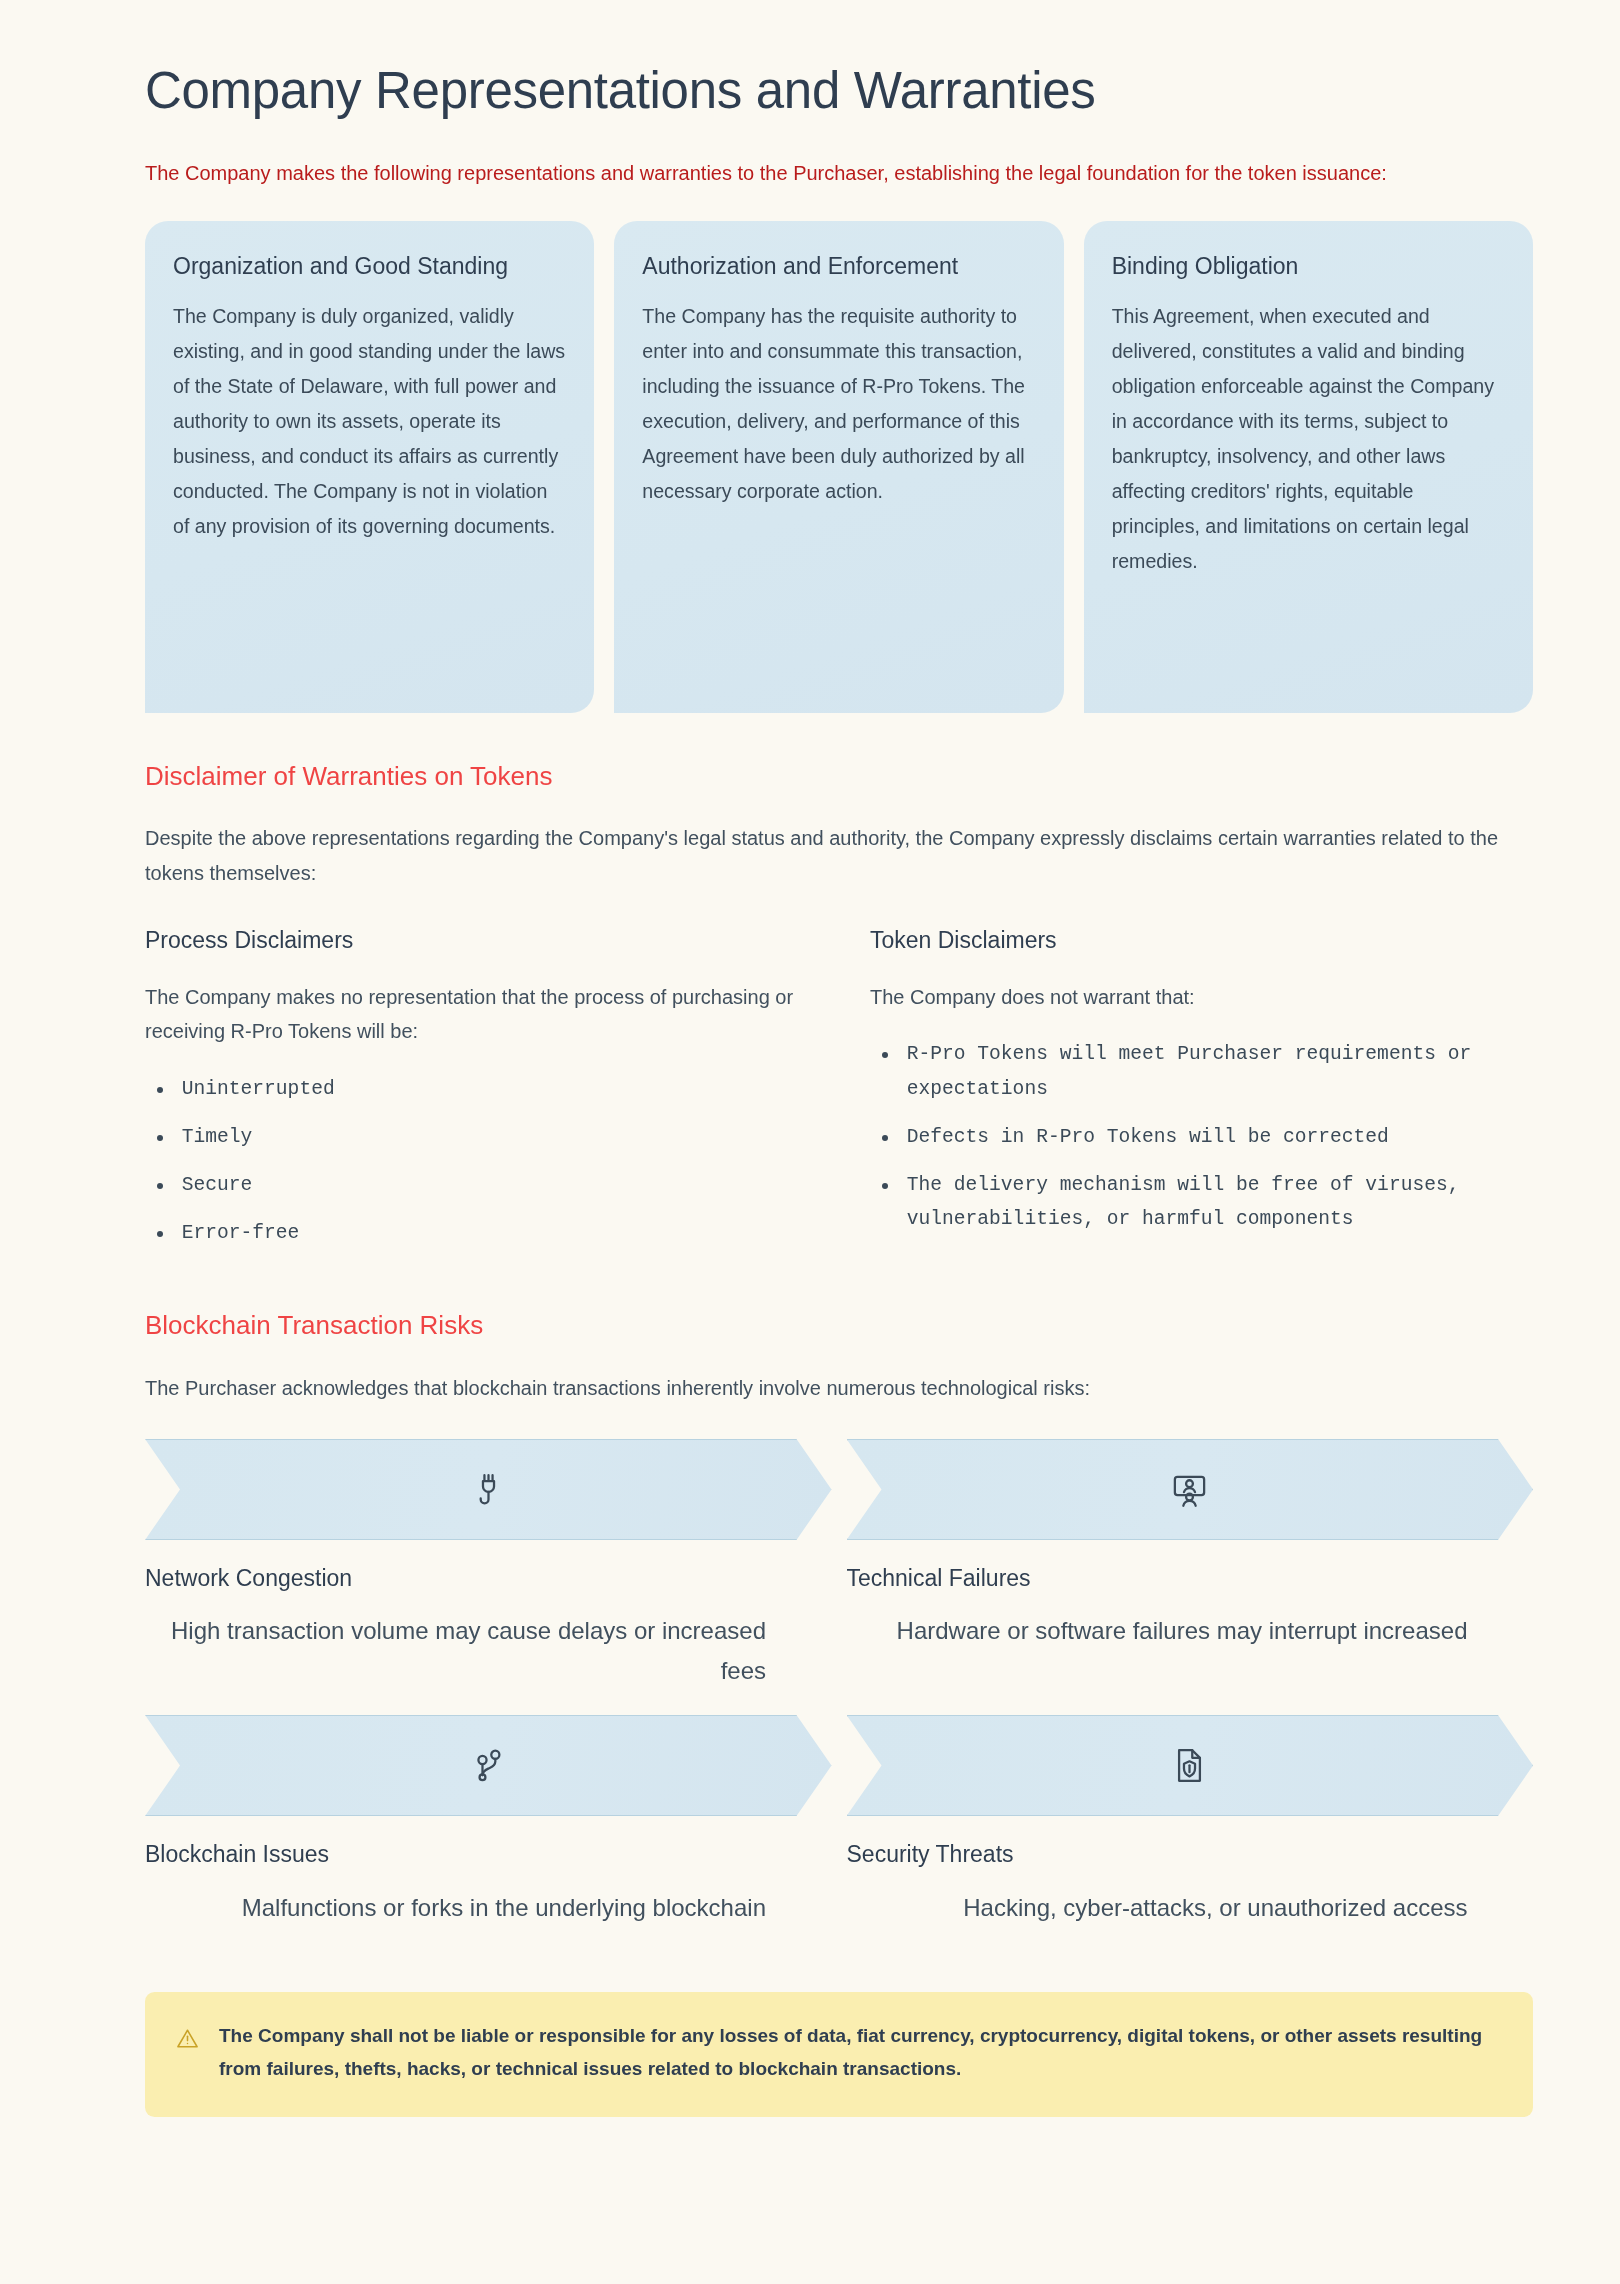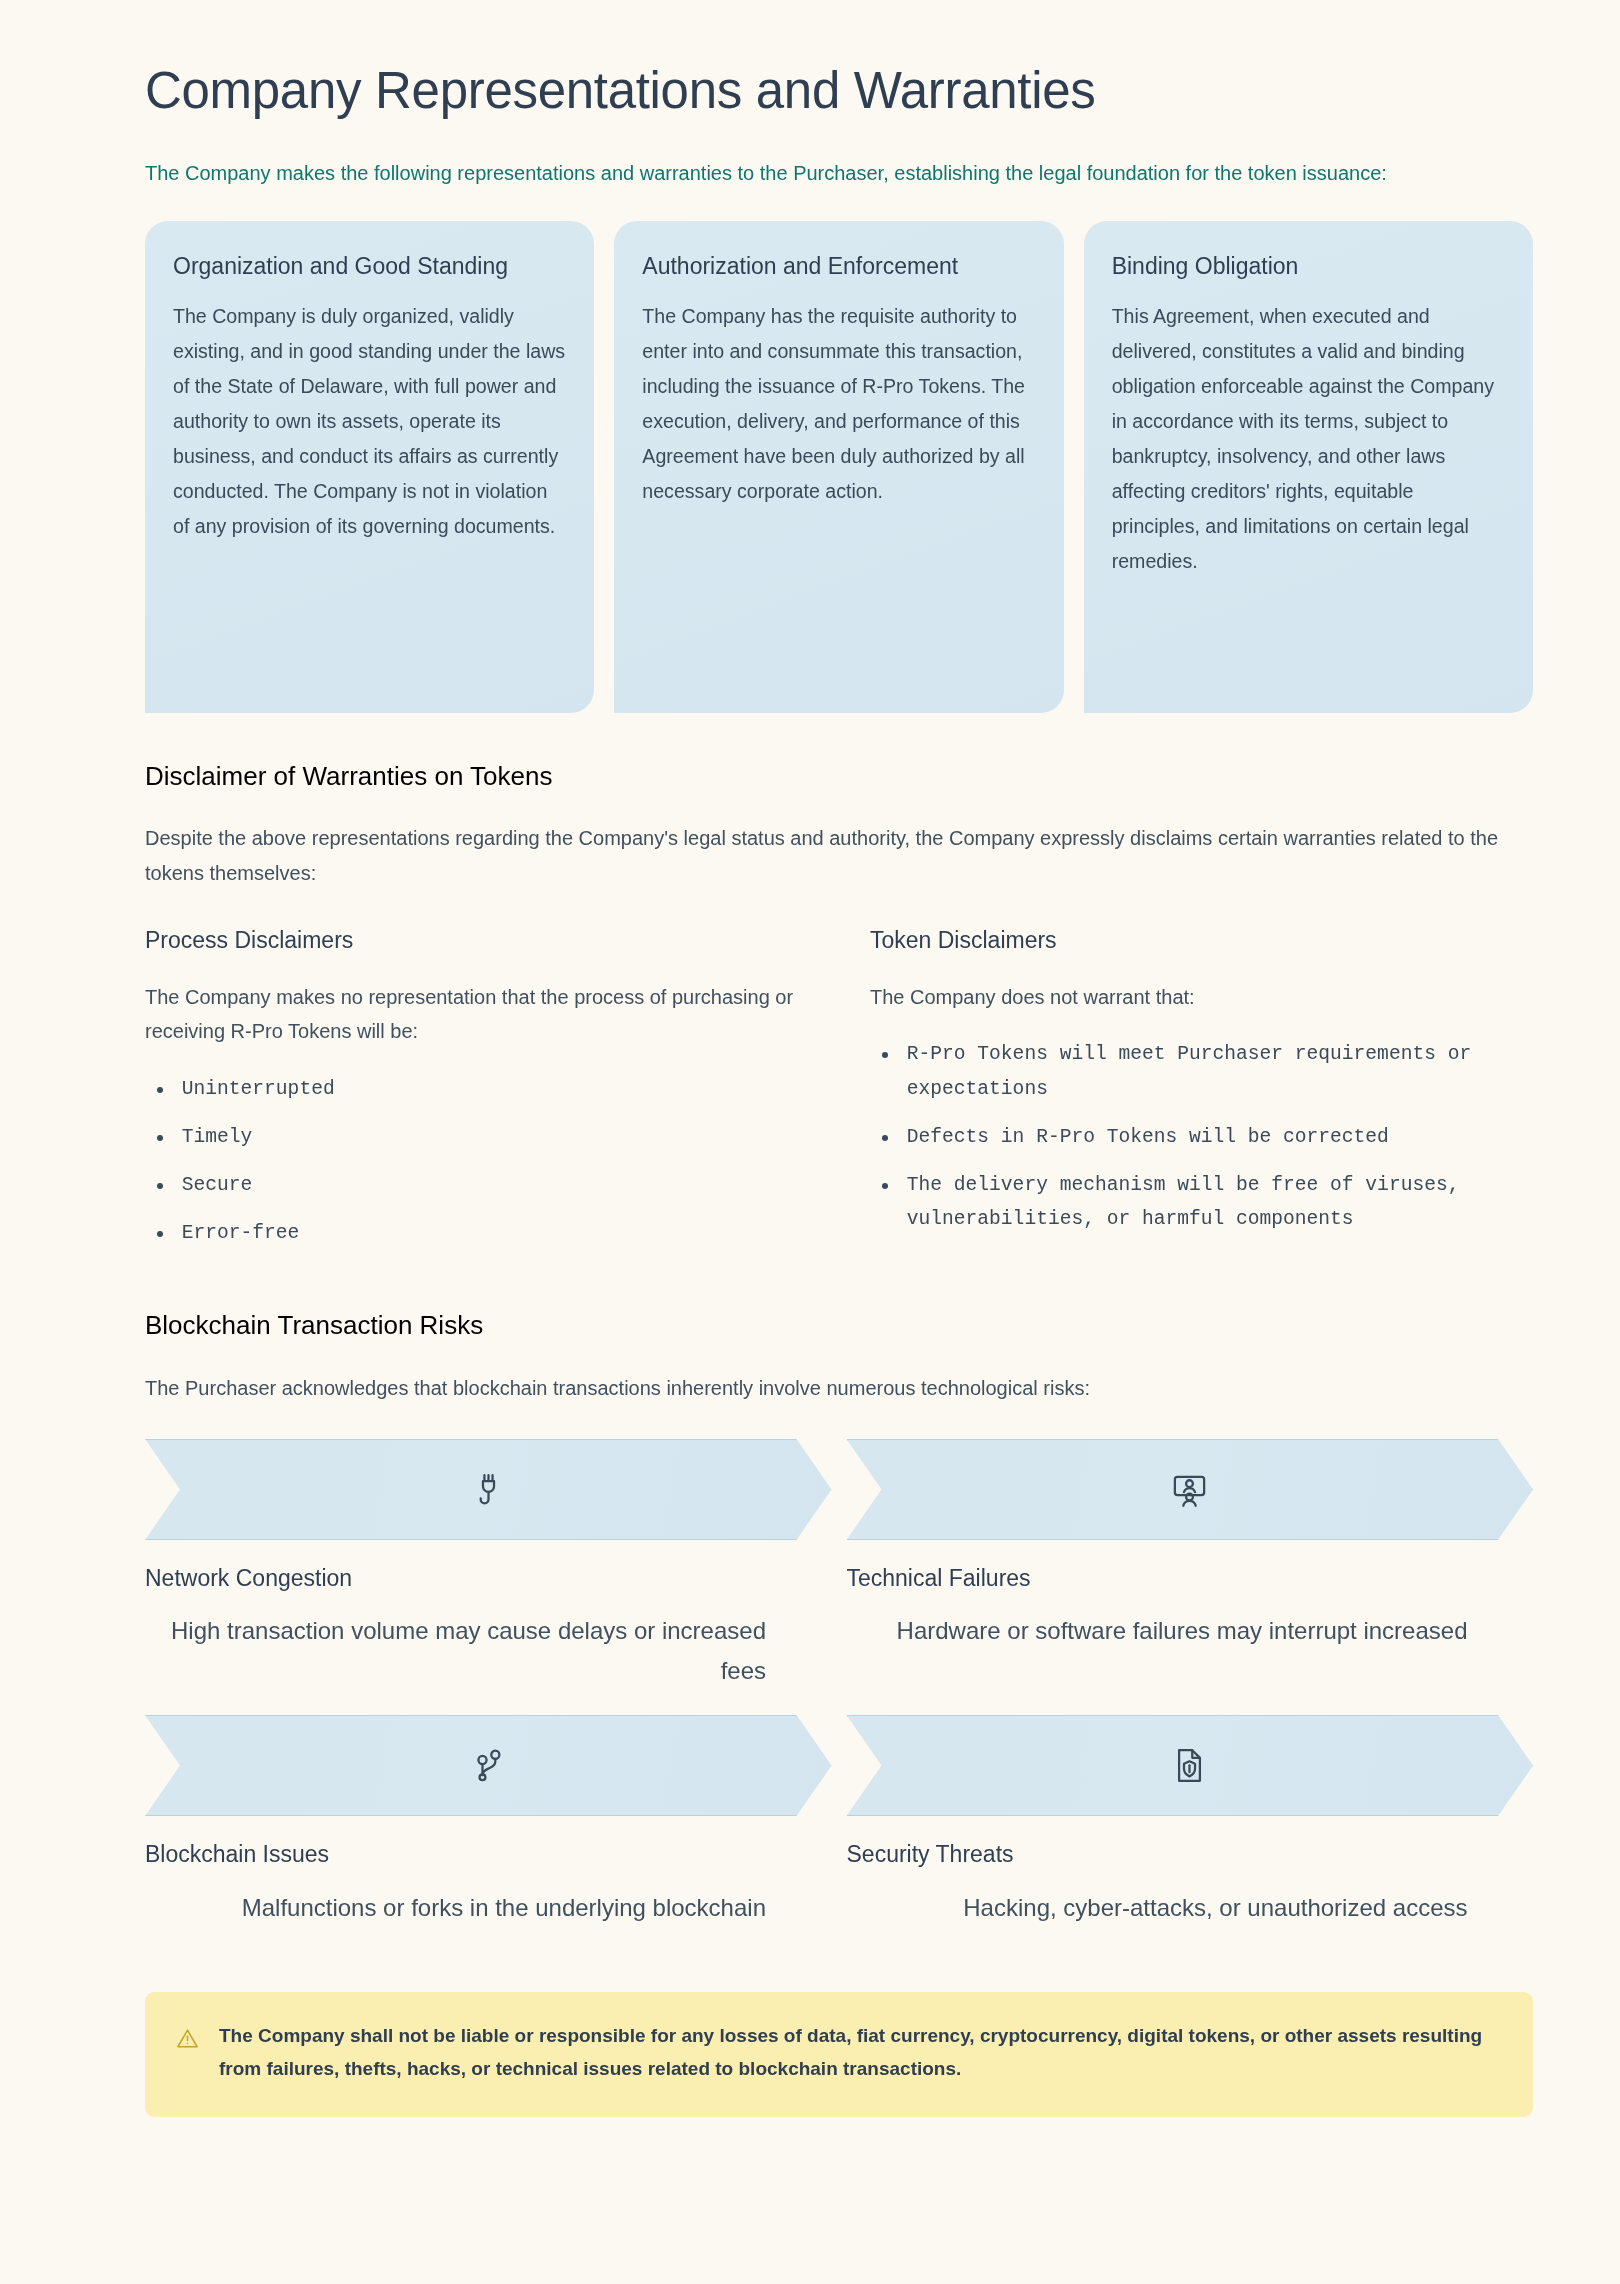--- a/index.html
+++ b/index.html
@@ -29,21 +29,21 @@
     font-weight: 400;
     letter-spacing: -0.3px;
     color: #2f3e50;
     margin-bottom: 35px;
   }
 
   
   .lead {
     font-size: 20px;
     line-height: 1.72;
-    color: #0f766e;
+    color: #b91c1c;
     max-width: 1303px;
     margin-bottom: 30px;
   }
 
   
   .card-row {
     display: flex;
     gap: 20px;
     margin-bottom: 47px;
   }
@@ -65,21 +65,21 @@
     font-size: 19.6px;
     line-height: 1.78;
     color: #3b4a58;
   }
 
   
   .h2 {
     font-size: 26px;
     font-weight: 400;
     line-height: 1.3;
-    color: #000000;
+    color: #ef4444;
     margin-bottom: 28px;
   }
   .h3 {
     font-size: 23px;
     font-weight: 400;
     line-height: 1.3;
     color: #2f3e50;
     margin-bottom: 24px;
   }
   .para {

